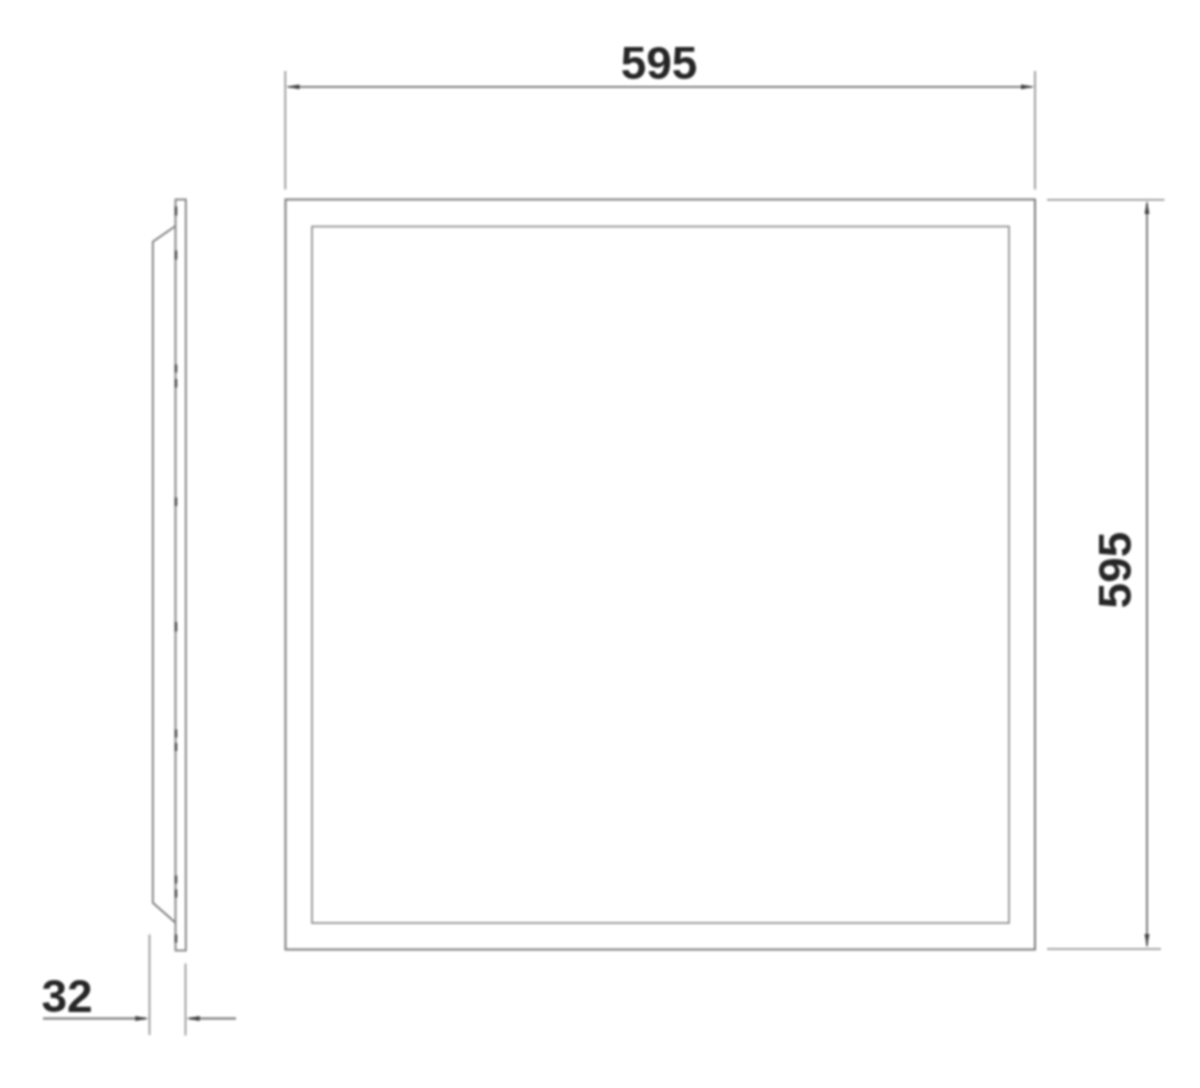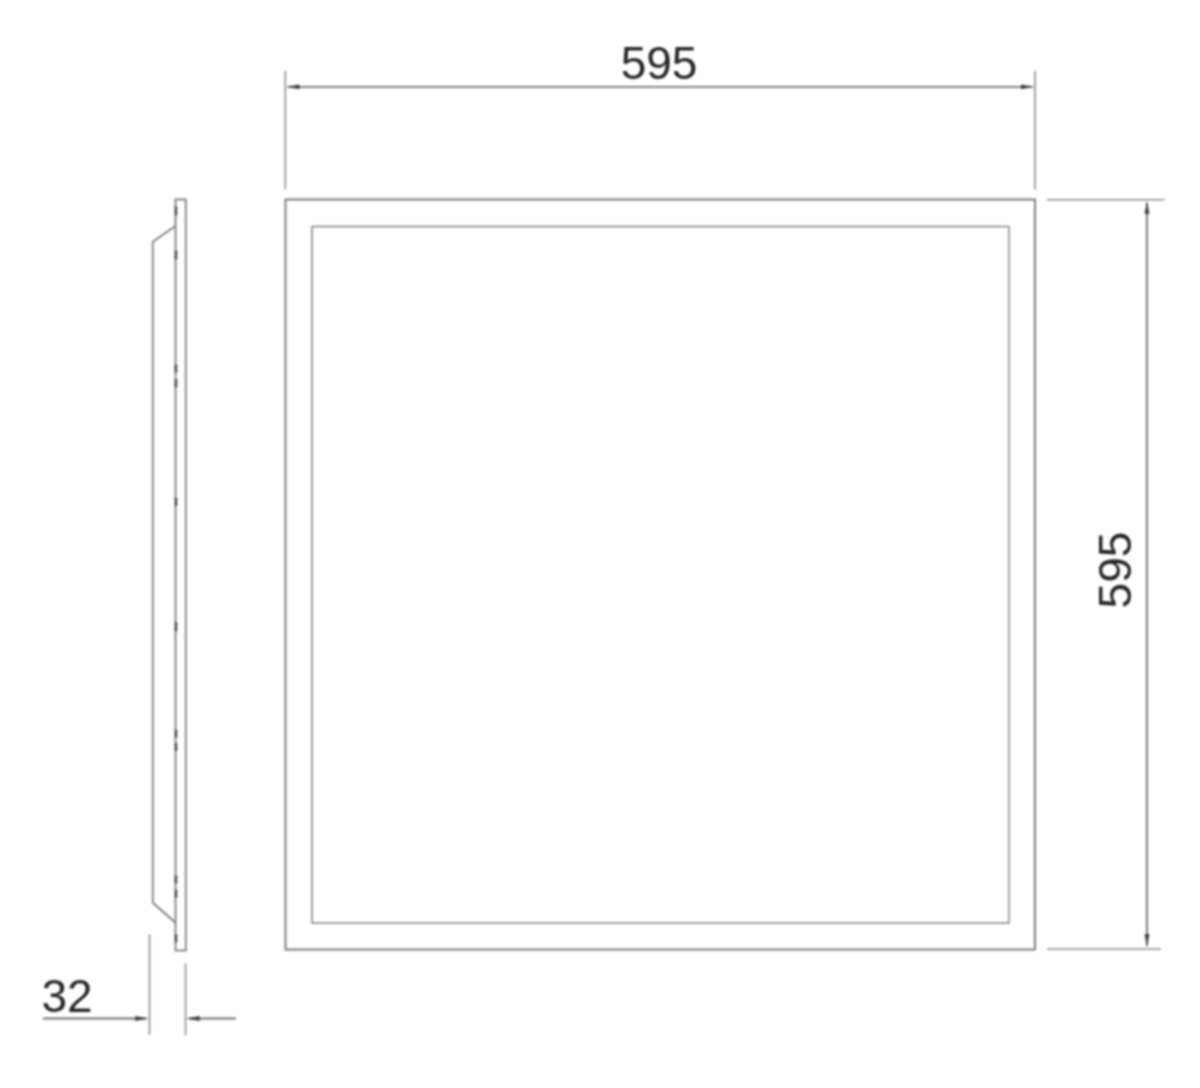--- a/index.html
+++ b/index.html
@@ -1,16 +1,16 @@
 <!DOCTYPE html>
 <html><head>
 <meta charset="utf-8">
 <style>
   html,body{margin:0;padding:0;background:#ffffff;}
-  .page{width:1200px;height:1088px;position:relative;overflow:hidden;background:#ffffff;}
+  .page{width:1200px;height:1088px;position:relative;overflow:hidden;background:#ffffff;font-weight:bold;}
   svg{display:block;filter:blur(0.85px);}
   text{font-family:"Liberation Sans", sans-serif;fill:#262626;}
 </style>
 </head>
 <body>
 <div class="page">
 <svg width="1200" height="1088" viewBox="0 0 1200 1088" xmlns="http://www.w3.org/2000/svg">
 
   <rect x="285.5" y="199.5" width="749.5" height="750" fill="#ffffff" stroke="#7c7c7c" stroke-width="2"></rect>
 

